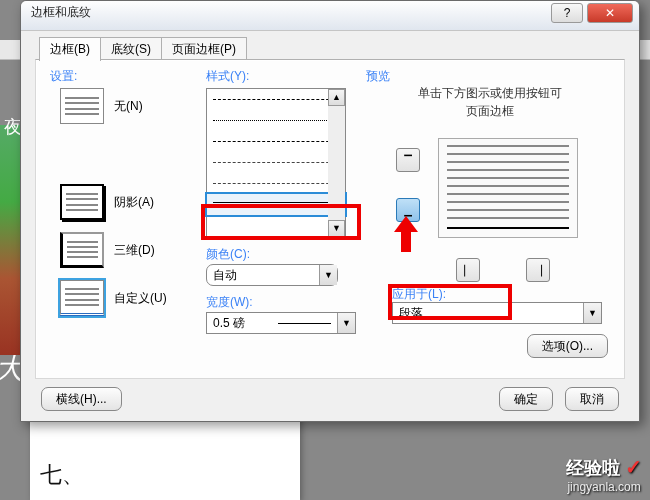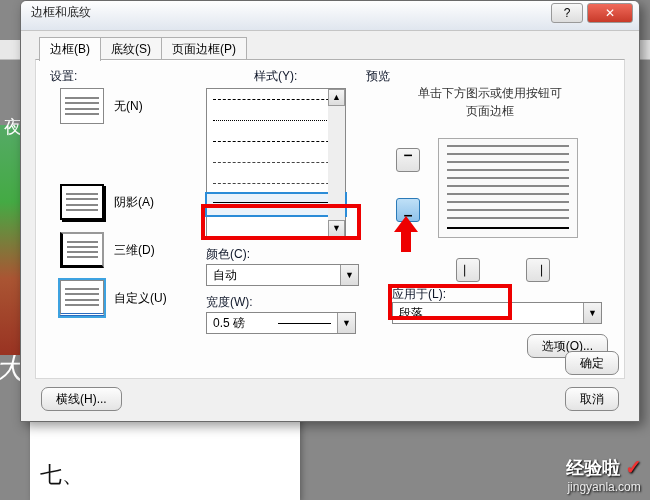--- a/index.html
+++ b/index.html
@@ -31,21 +31,21 @@
   .winbtn.close { width: 46px; background: linear-gradient(to bottom,#f06a5a,#c83a2a); color: #fff; }
 
   .client { position: absolute; top: 30px; left: 0; right: 0; bottom: 0; padding: 16px; }
   .tabs { position: absolute; left: 18px; top: 6px; display: flex; font-size: 12px; }
   .tab { border: 1px solid #b0b0b0; border-bottom: none; padding: 3px 10px; background: #f6f6f6; margin-right: -1px; cursor: pointer; }
   .tab.active { background: #fdfdfd; position: relative; z-index: 3; }
   .panel { position: absolute; left: 14px; right: 14px; top: 28px; bottom: 42px;
            border: 1px solid #d8d8d8; border-top-color: #b0b0b0; background: #fdfdfd;
            box-shadow: inset 1px 1px 0 #fff; }
 
-  .section-label { font-size: 12px; color: #0f172a; position: absolute; }
+  .section-label { font-size: 12px; color: #3b82f6; position: absolute; }
 
   
   .opt { position: absolute; left: 24px; display: flex; align-items: center; cursor: pointer; }
   .opt .thumb { width: 44px; height: 36px; border: 1px solid #888; background: #fff; margin-right: 10px;
                 display: flex; flex-direction: column; justify-content: space-evenly; padding: 4px; }
   .opt .thumb.sel { outline: 2px solid #3da2e0; }
   .opt .thumb .ln { height: 2px; background: #888; }
   .opt .thumb.boxed { border: 2px solid #000; }
   .opt .thumb.shadow { border: 2px solid #000; box-shadow: 2px 2px 0 #000; }
   .opt .thumb.threeD { border-left: 3px solid #000; border-bottom: 3px solid #000; border-top:2px solid #999; border-right:2px solid #999; }
@@ -79,21 +79,21 @@
   .preview-box .para:last-child { background:#000; height:2px; }
 
   .edge-btn { position: absolute; width: 24px; height: 24px; border: 1px solid #888; background: linear-gradient(#f6f6f6,#e2e2e2);
               display: flex; align-items: center; justify-content: center; font-size: 10px; cursor: pointer; border-radius:3px; }
   .edge-btn.active { background: linear-gradient(#bfe0f7,#8fc2ea); border-color:#2a7ab8; }
 
   .apply-combo { position: absolute; left: 26px; top: 234px; width: 210px; gap: 32px; }
 
   .btn { height: 24px; padding: 0 14px; font-size: 12px; border: 1px solid #888; border-radius: 7px;
          background: linear-gradient(#fdfdfd,#e4e4e4); cursor: pointer; display:inline-flex; align-items:center; }
-  .bottom-btns { position: absolute; right: 20px; bottom: 10px; display: flex; gap: 12px; flex-direction: column; }
+  .bottom-btns { position: absolute; right: 20px; bottom: 10px; display: flex; gap: 12px; }
   .left-bottom { position: absolute; left: 20px; bottom: 10px; }
 
   
   .callout { position: absolute; border: 4px solid #e00; pointer-events: none; }
   .red-arrow { position: absolute; pointer-events: none; }
   .red-arrow .shaft { width: 10px; height: 20px; background: #e00; margin: 0 auto; }
   .red-arrow .head { width: 0; height: 0; border-left: 12px solid transparent; border-right: 12px solid transparent; border-bottom: 16px solid #e00; }
 
   .watermark { position:absolute; right:8px; bottom:6px; color:#fff; font-size:18px; font-weight:bold; text-shadow:1px 1px 2px #000;}
   .watermark small{font-size:12px; display:block; color:#eee; font-weight:normal; text-align:center;}
@@ -158,21 +158,21 @@
       <div class="opt" style="top:220px;">
         <div class="thumb custom sel">
             <div class="ln"></div>
             <div class="ln"></div>
             <div class="ln"></div>
             <div class="ln"></div>
           </div>
         <span>自定义(U)</span>
       </div>
 
-      <div class="section-label" style="left:170px; top:8px;margin-left:48px;">样式(Y):</div>
+      <div class="section-label" style="left:170px; top:8px;">样式(Y):</div>
 
       <div class="style-list">
         <div class="item dashed">
             <span></span>
           </div>
         <div class="item dotted">
             <span></span>
           </div>
         <div class="item dashed">
             <span></span>
@@ -185,21 +185,21 @@
           </div>
         <div class="item triple sel">
             <span></span>
           </div>
         <div class="scroll-btn" style="top:0">▲</div>
         <div class="scroll-track"></div>
         <div class="scroll-btn" style="bottom:0">▼</div>
       </div>
 
       <div class="section-label" style="left:170px; top:186px;">颜色(C):</div>
-      <div class="combo" style="top:204px; width:153px;">
+      <div class="combo" style="top:204px; width:132px;border-radius:7px;">
         <span class="val">自动</span>
         <span class="arr">▼</span>
       </div>
 
       <div class="section-label" style="left:170px; top:234px;">宽度(W):</div>
       <div class="combo" style="top:252px; width:150px;">
         <span class="val">0.5 磅</span>
         <span style="flex:1; margin:0 6px; border-top:1px solid #000;"></span>
         <span class="arr">▼</span>
       </div>

